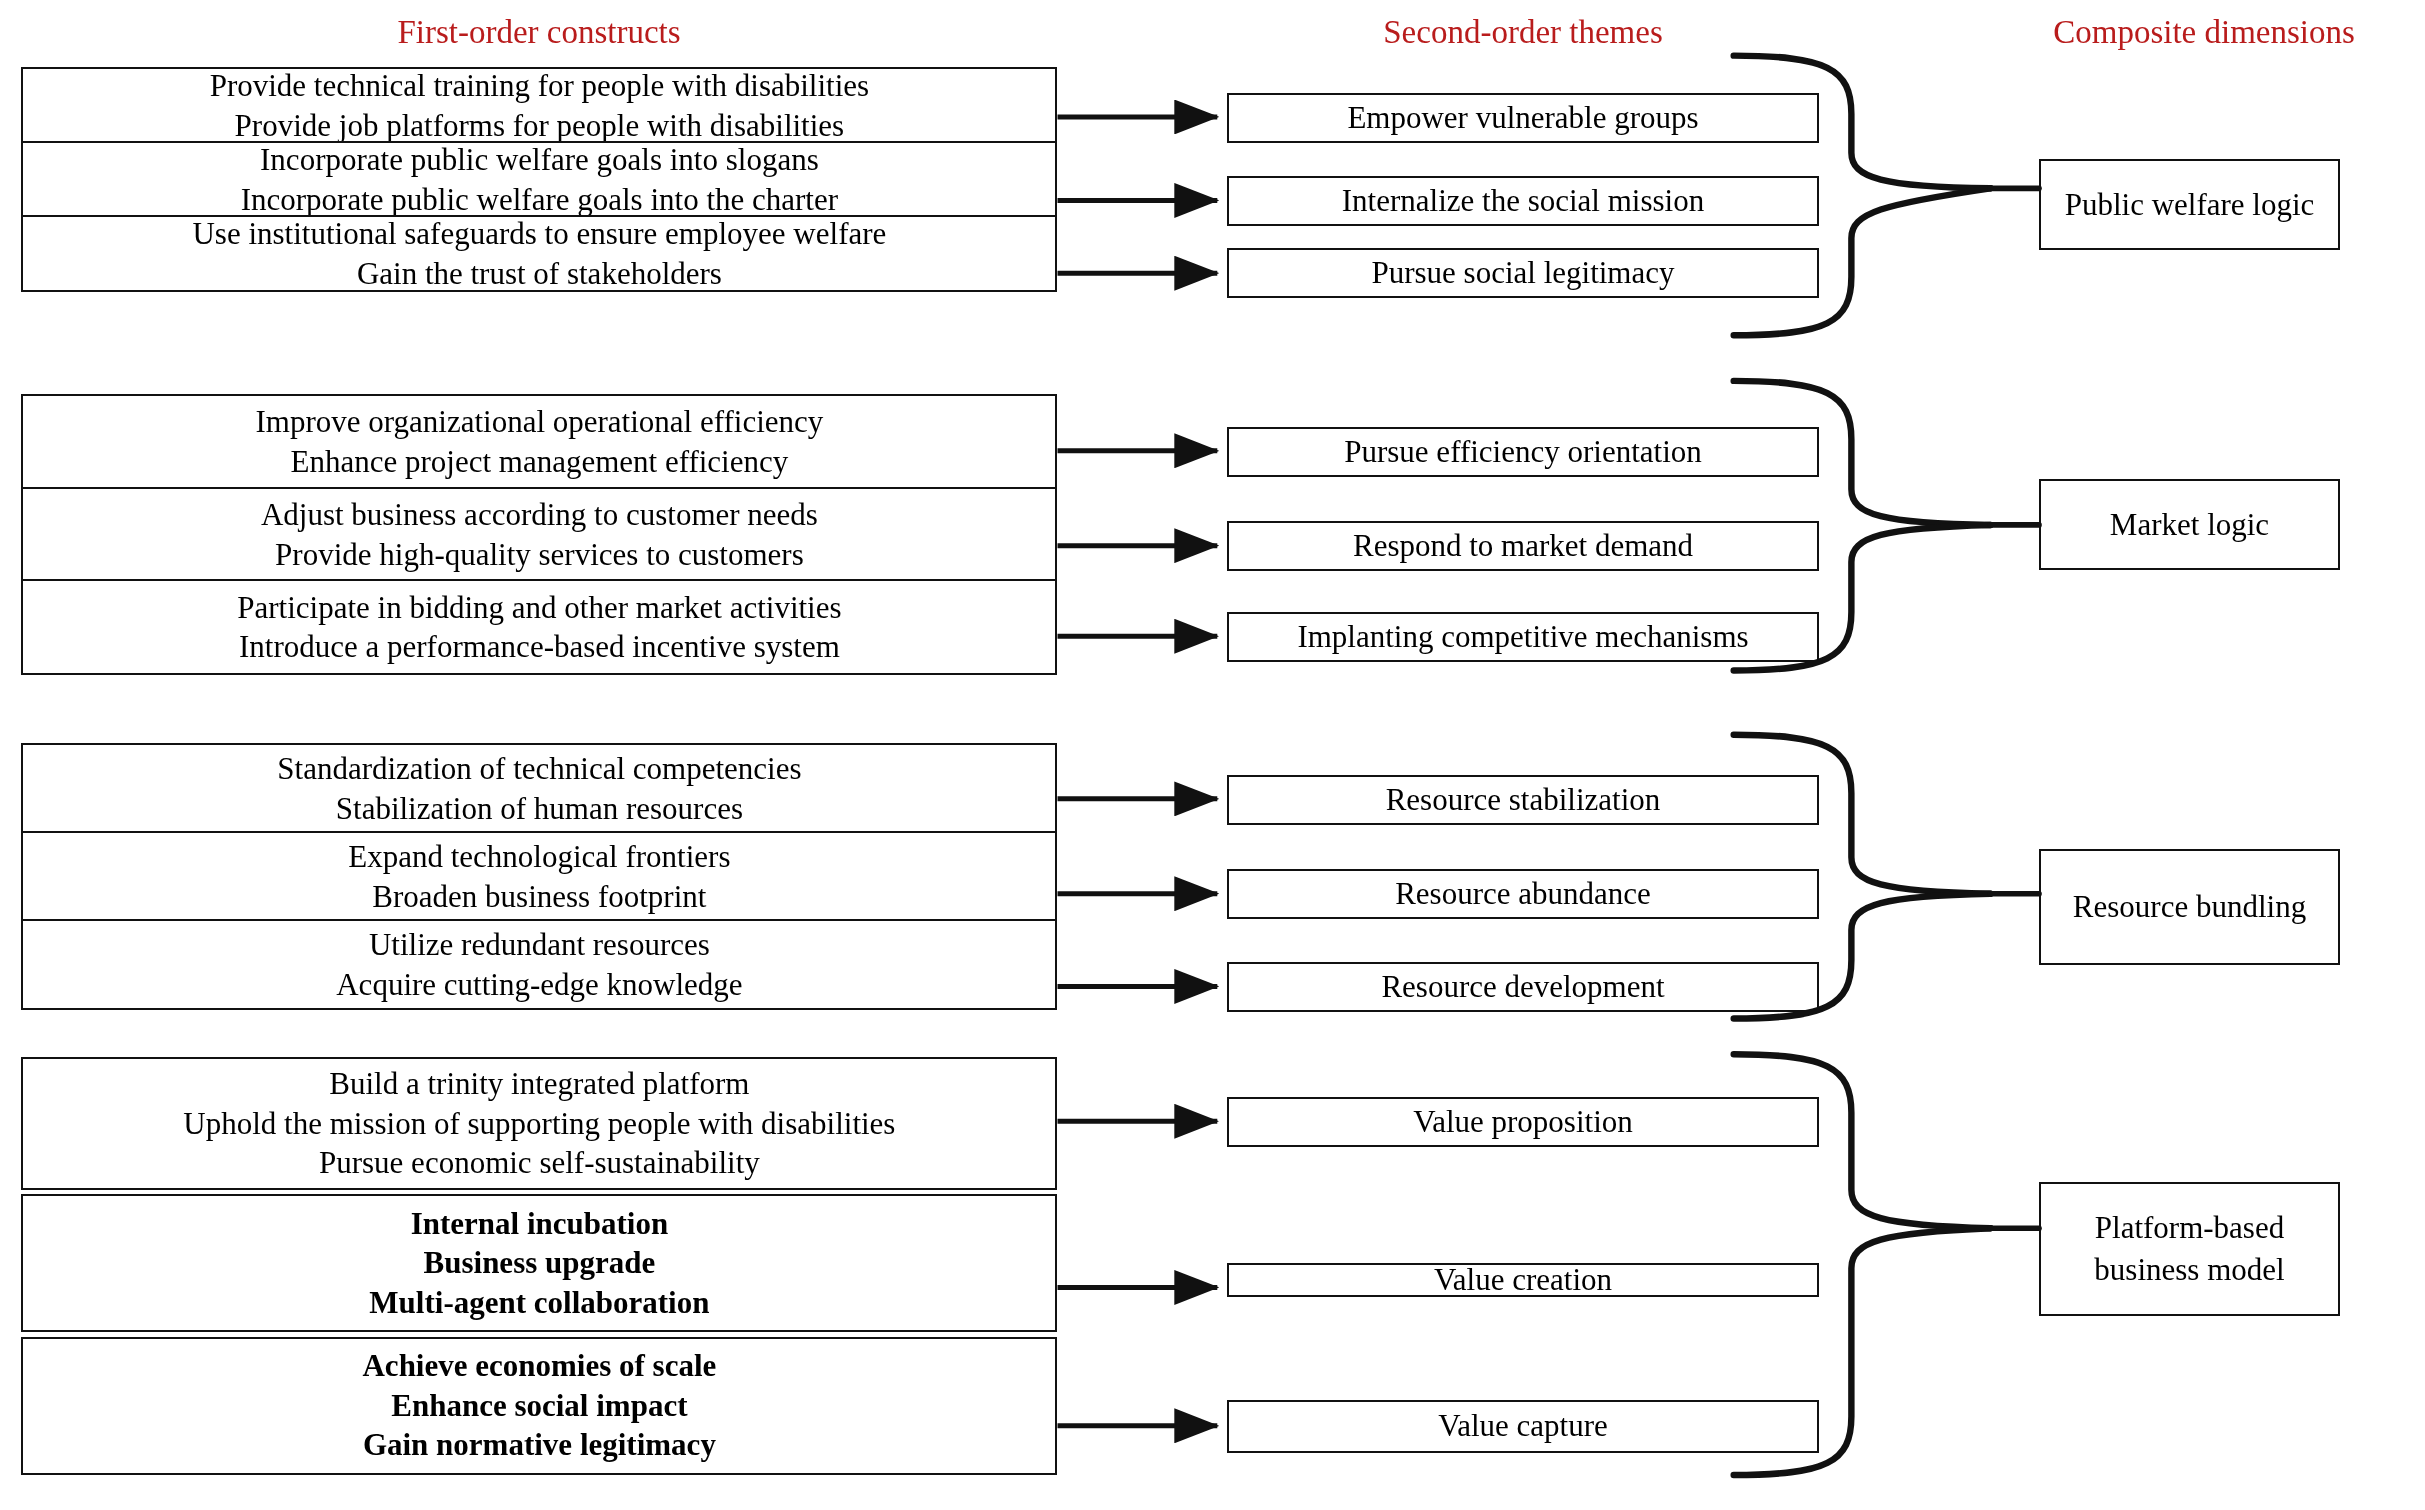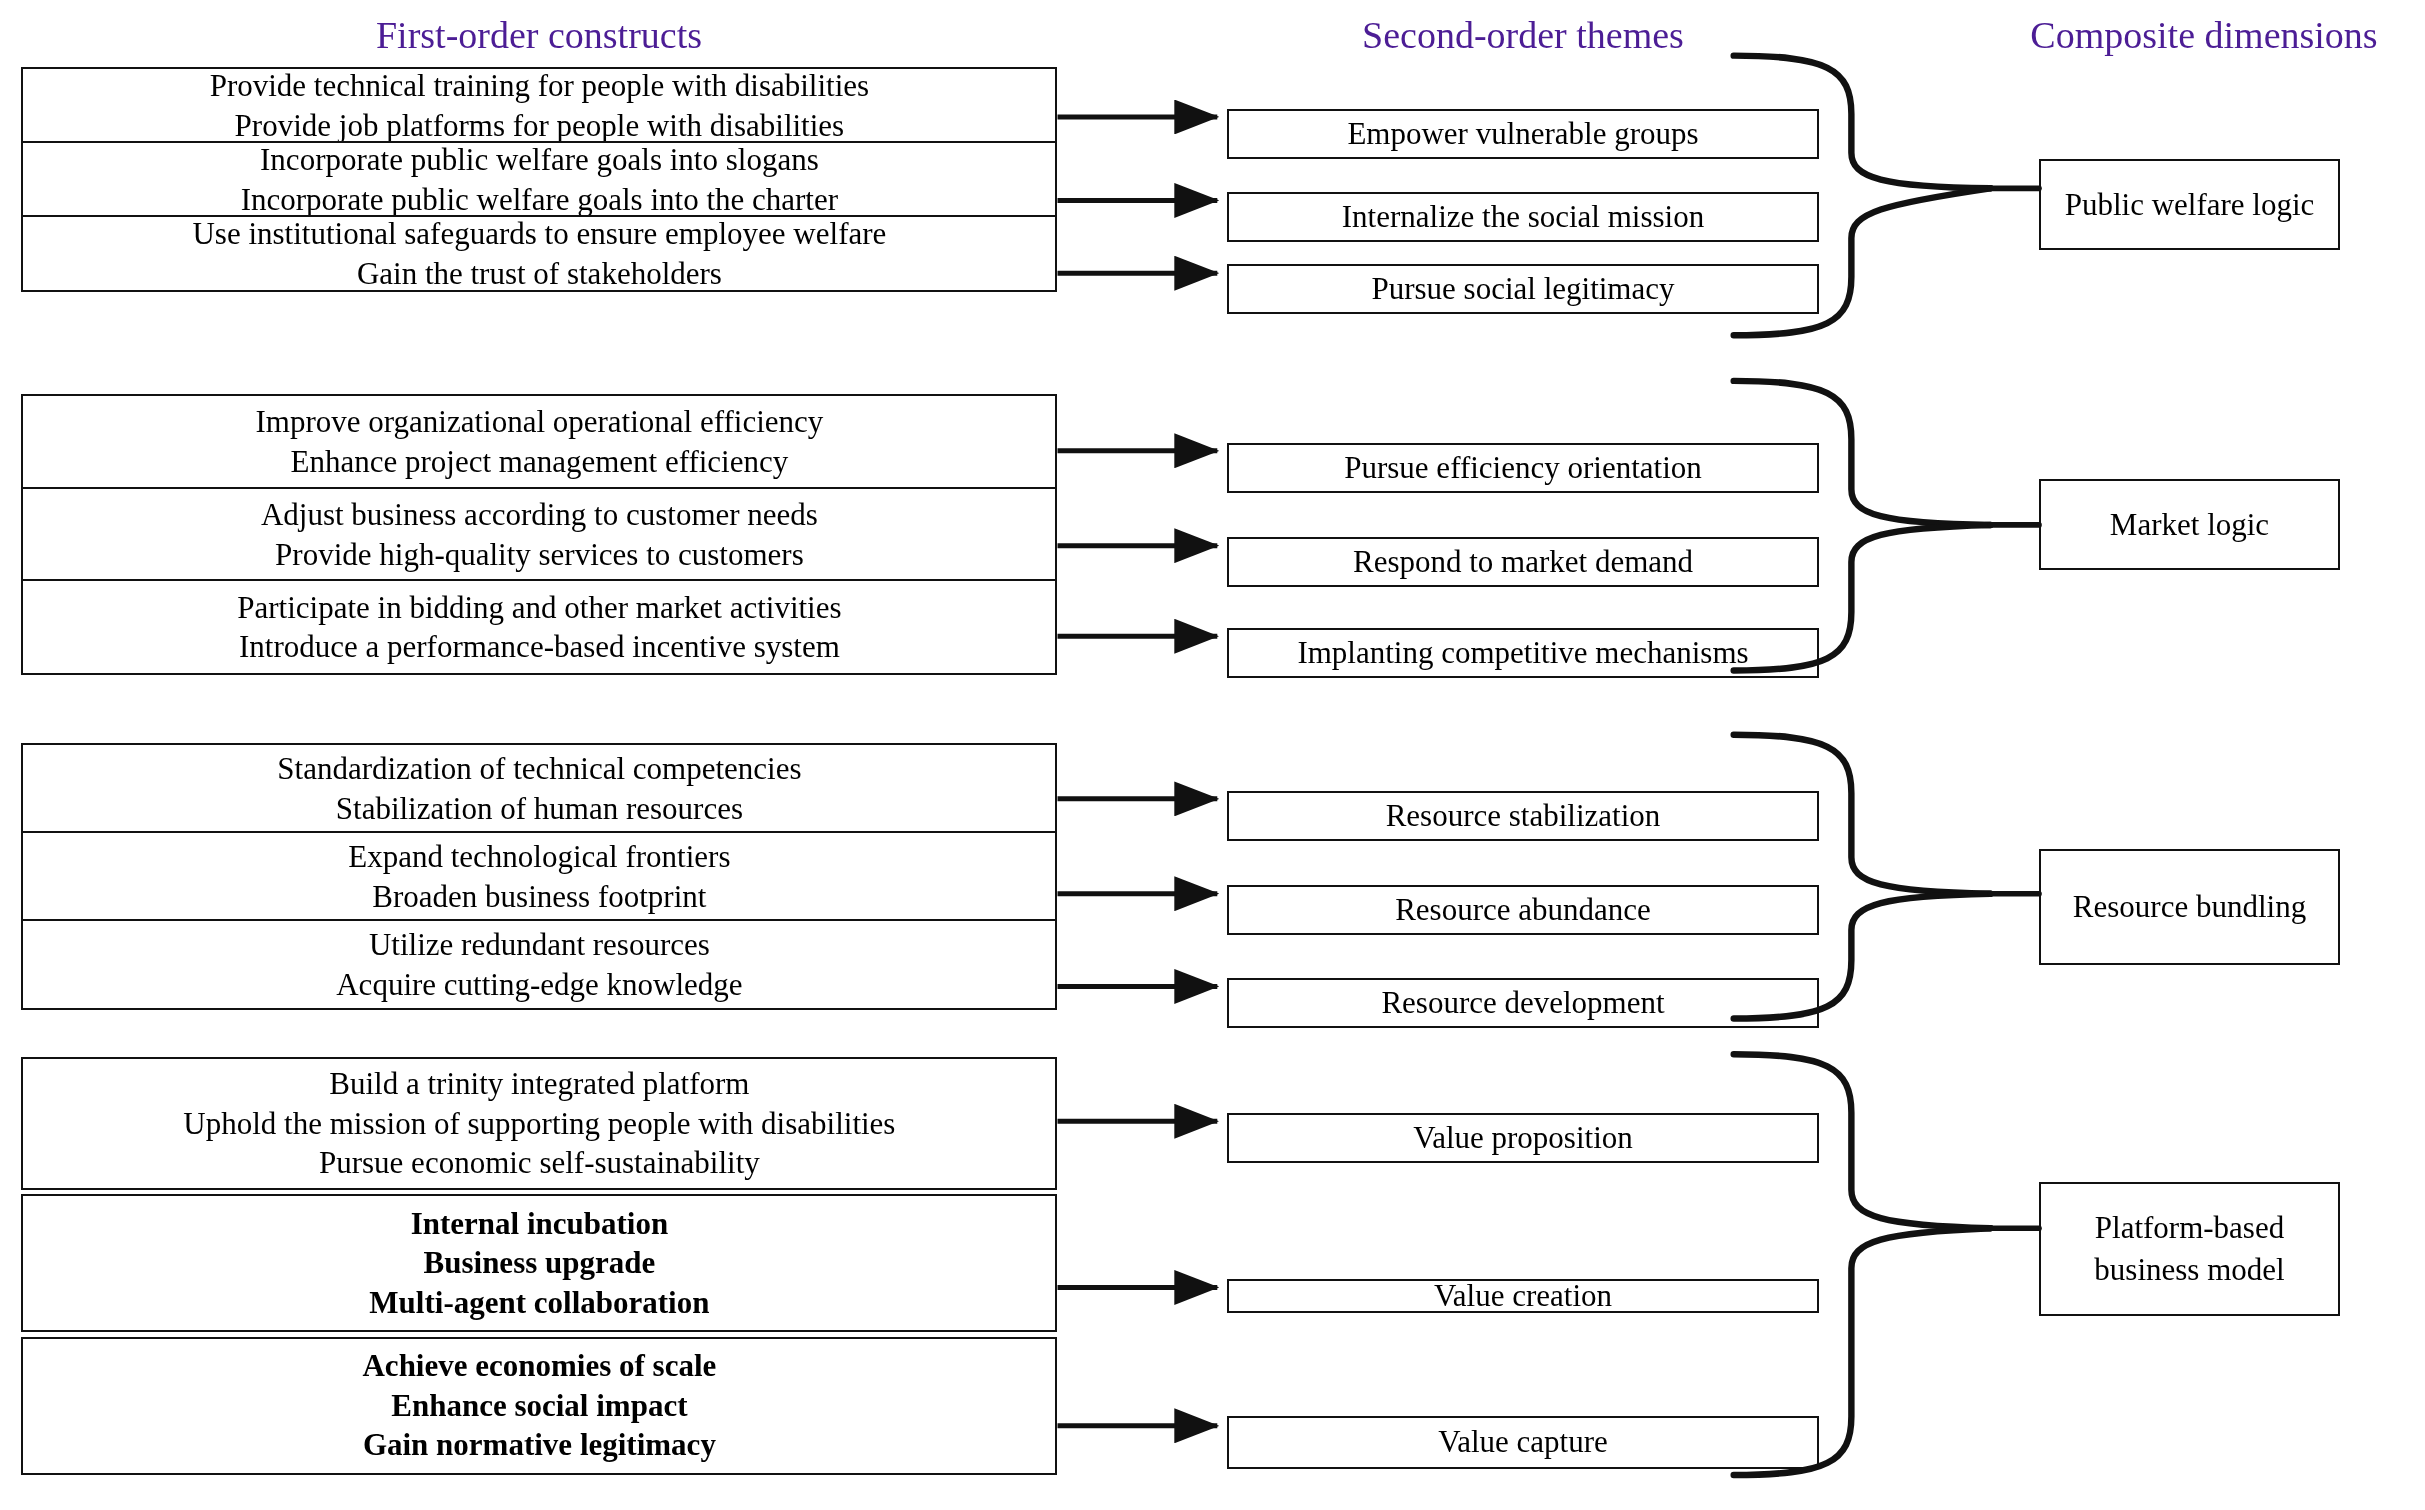--- a/index.html
+++ b/index.html
@@ -12,24 +12,24 @@
     width: 2426px;
     height: 1510px;
     background: #ffffff;
     font-family: "Liberation Serif", "DejaVu Serif", serif;
     color: #000000;
     overflow: hidden;
   }
   .col-header {
     position: absolute;
     text-align: center;
-    font-size: 38px;
+    font-size: 33px;
     line-height: 1;
     white-space: nowrap;
-    color: #4c1d95;
+    color: #b91c1c;
   }
   .fo-group {
     position: absolute;
     left: 21.4px;
     width: 1036px;
     box-sizing: border-box;
   }
   .fo-box {
     position: relative;
     box-sizing: border-box;
@@ -55,21 +55,20 @@
     box-sizing: border-box;
     border: 2.9px solid #111111;
     background: #ffffff;
     display: flex;
     align-items: center;
     justify-content: center;
     text-align: center;
     font-size: 31px;
     line-height: 1.1;
     white-space: nowrap;
-    margin-top: 16px;
   }
   .comp-box {
     position: absolute;
     left: 2039px;
     width: 301px;
     box-sizing: border-box;
     border: 2.9px solid #111111;
     background: #ffffff;
     display: flex;
     flex-direction: column;

